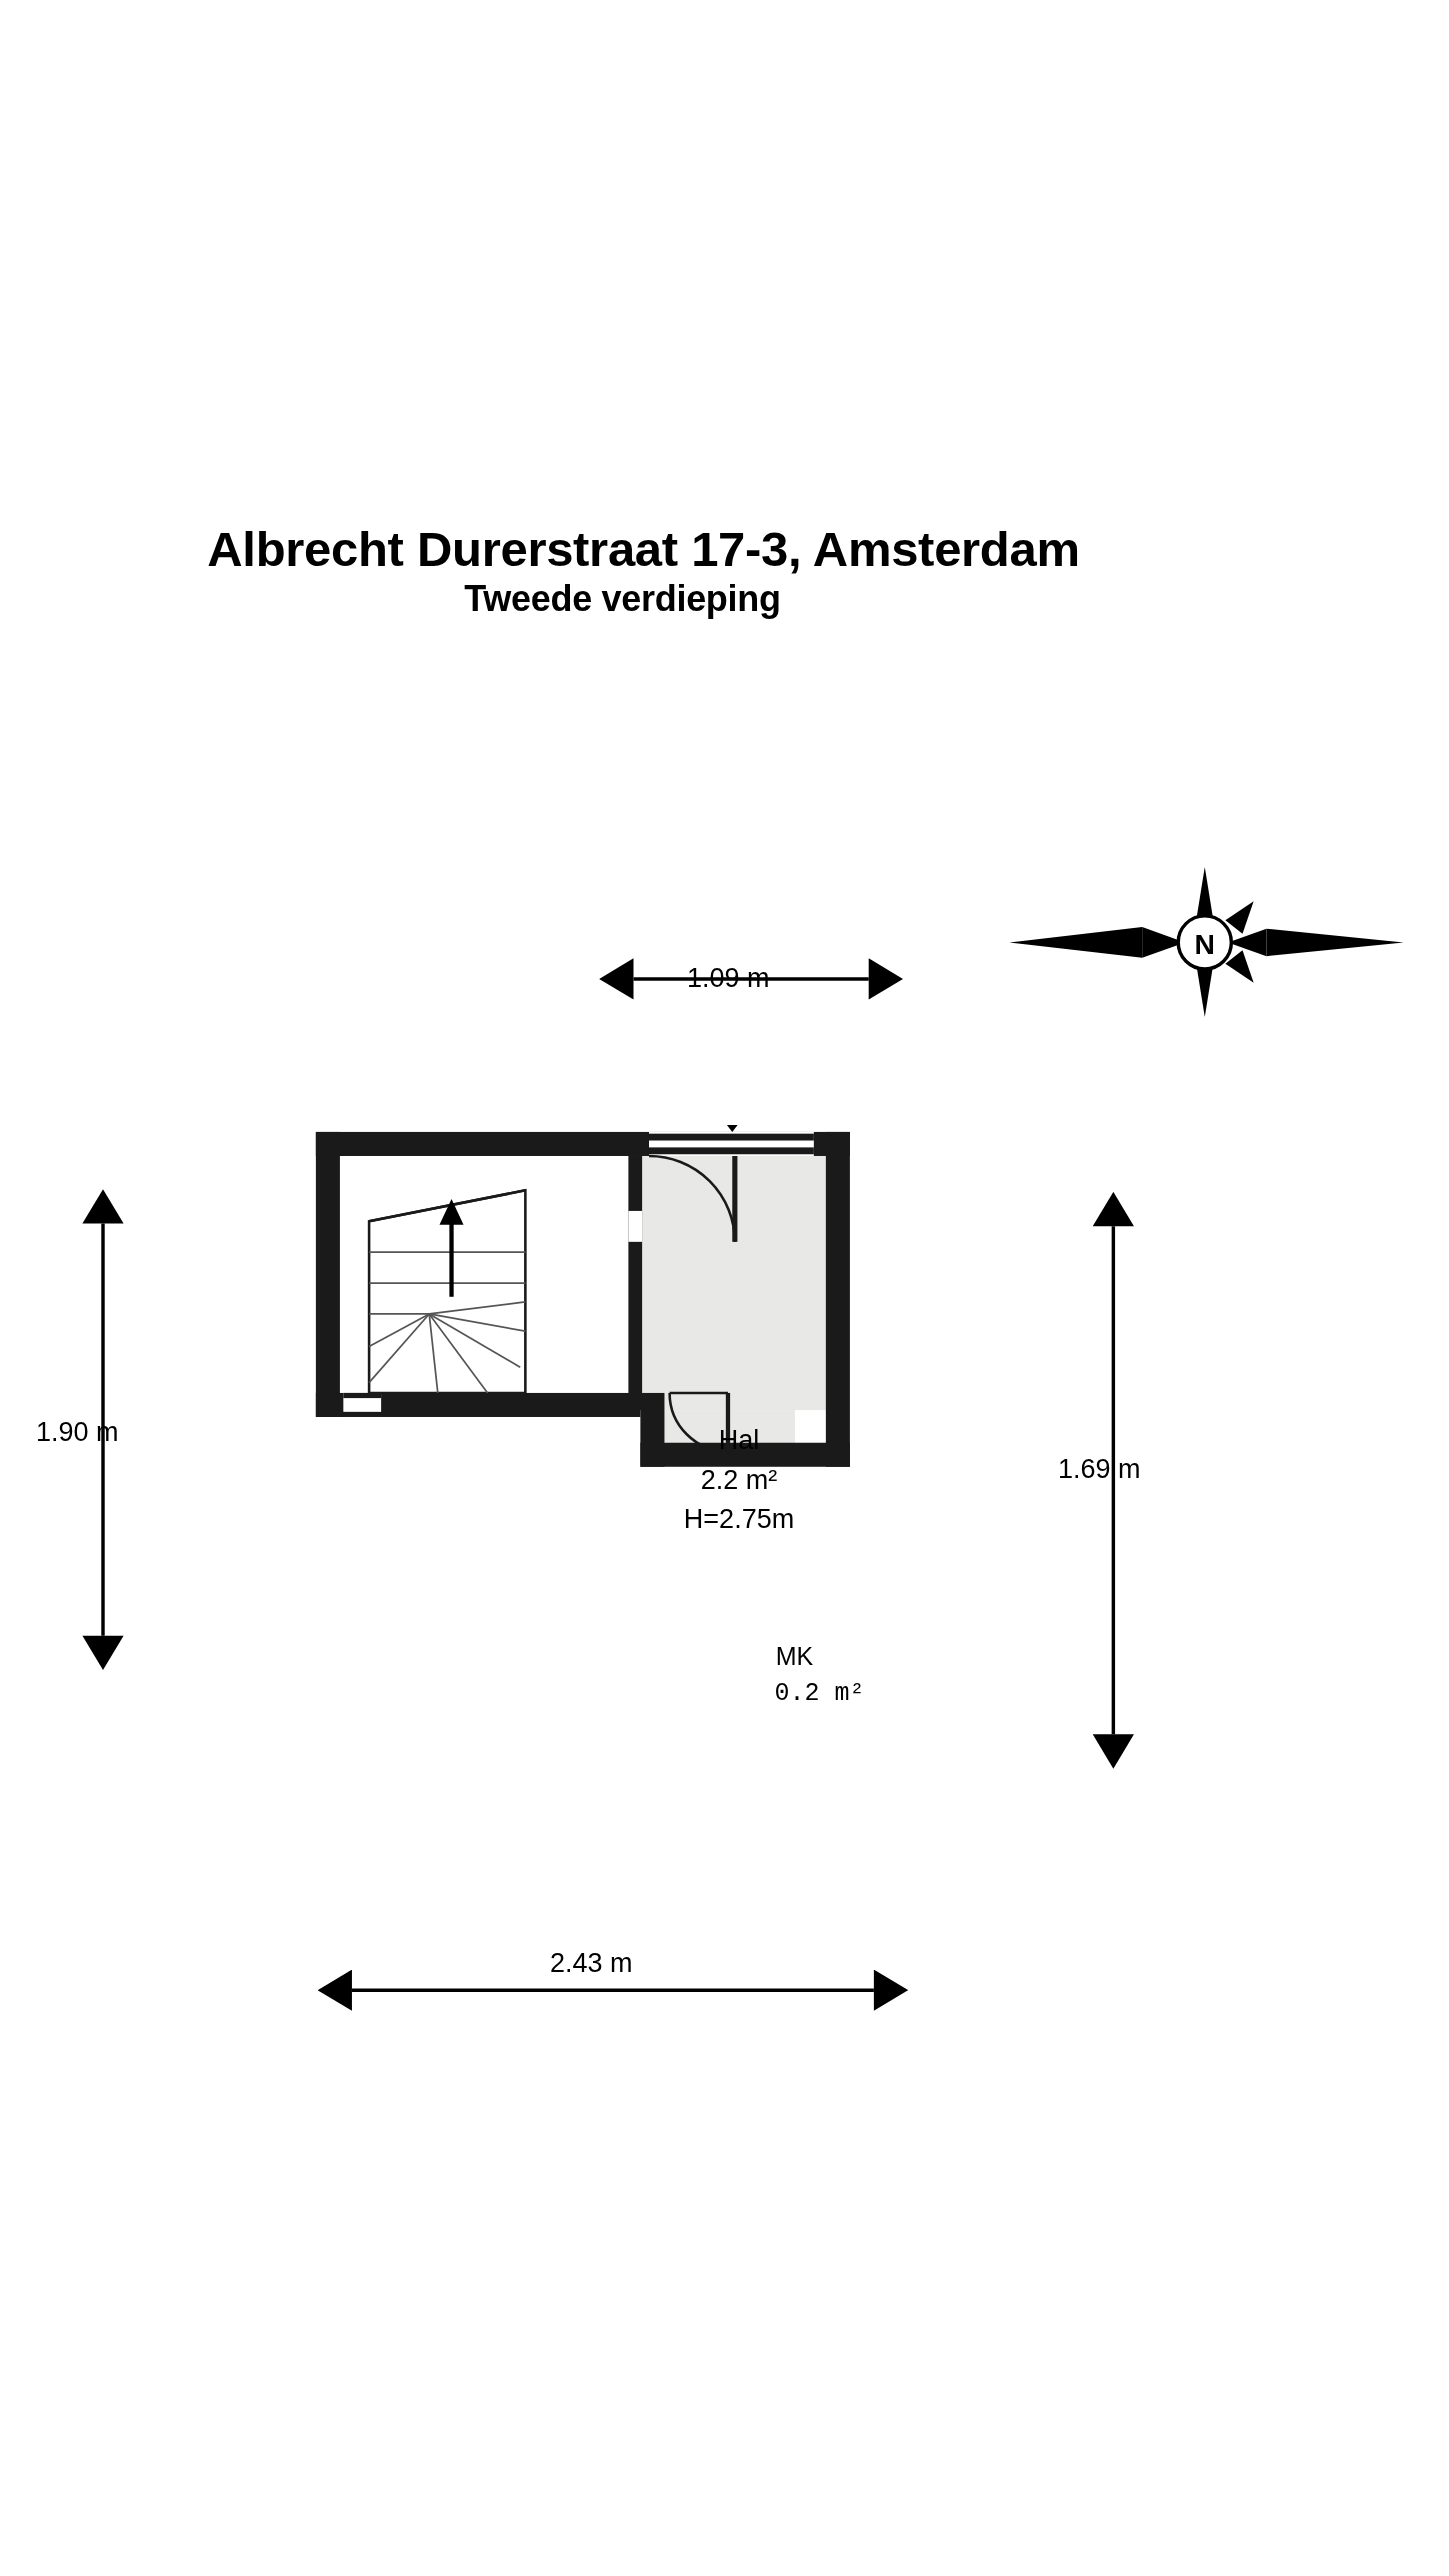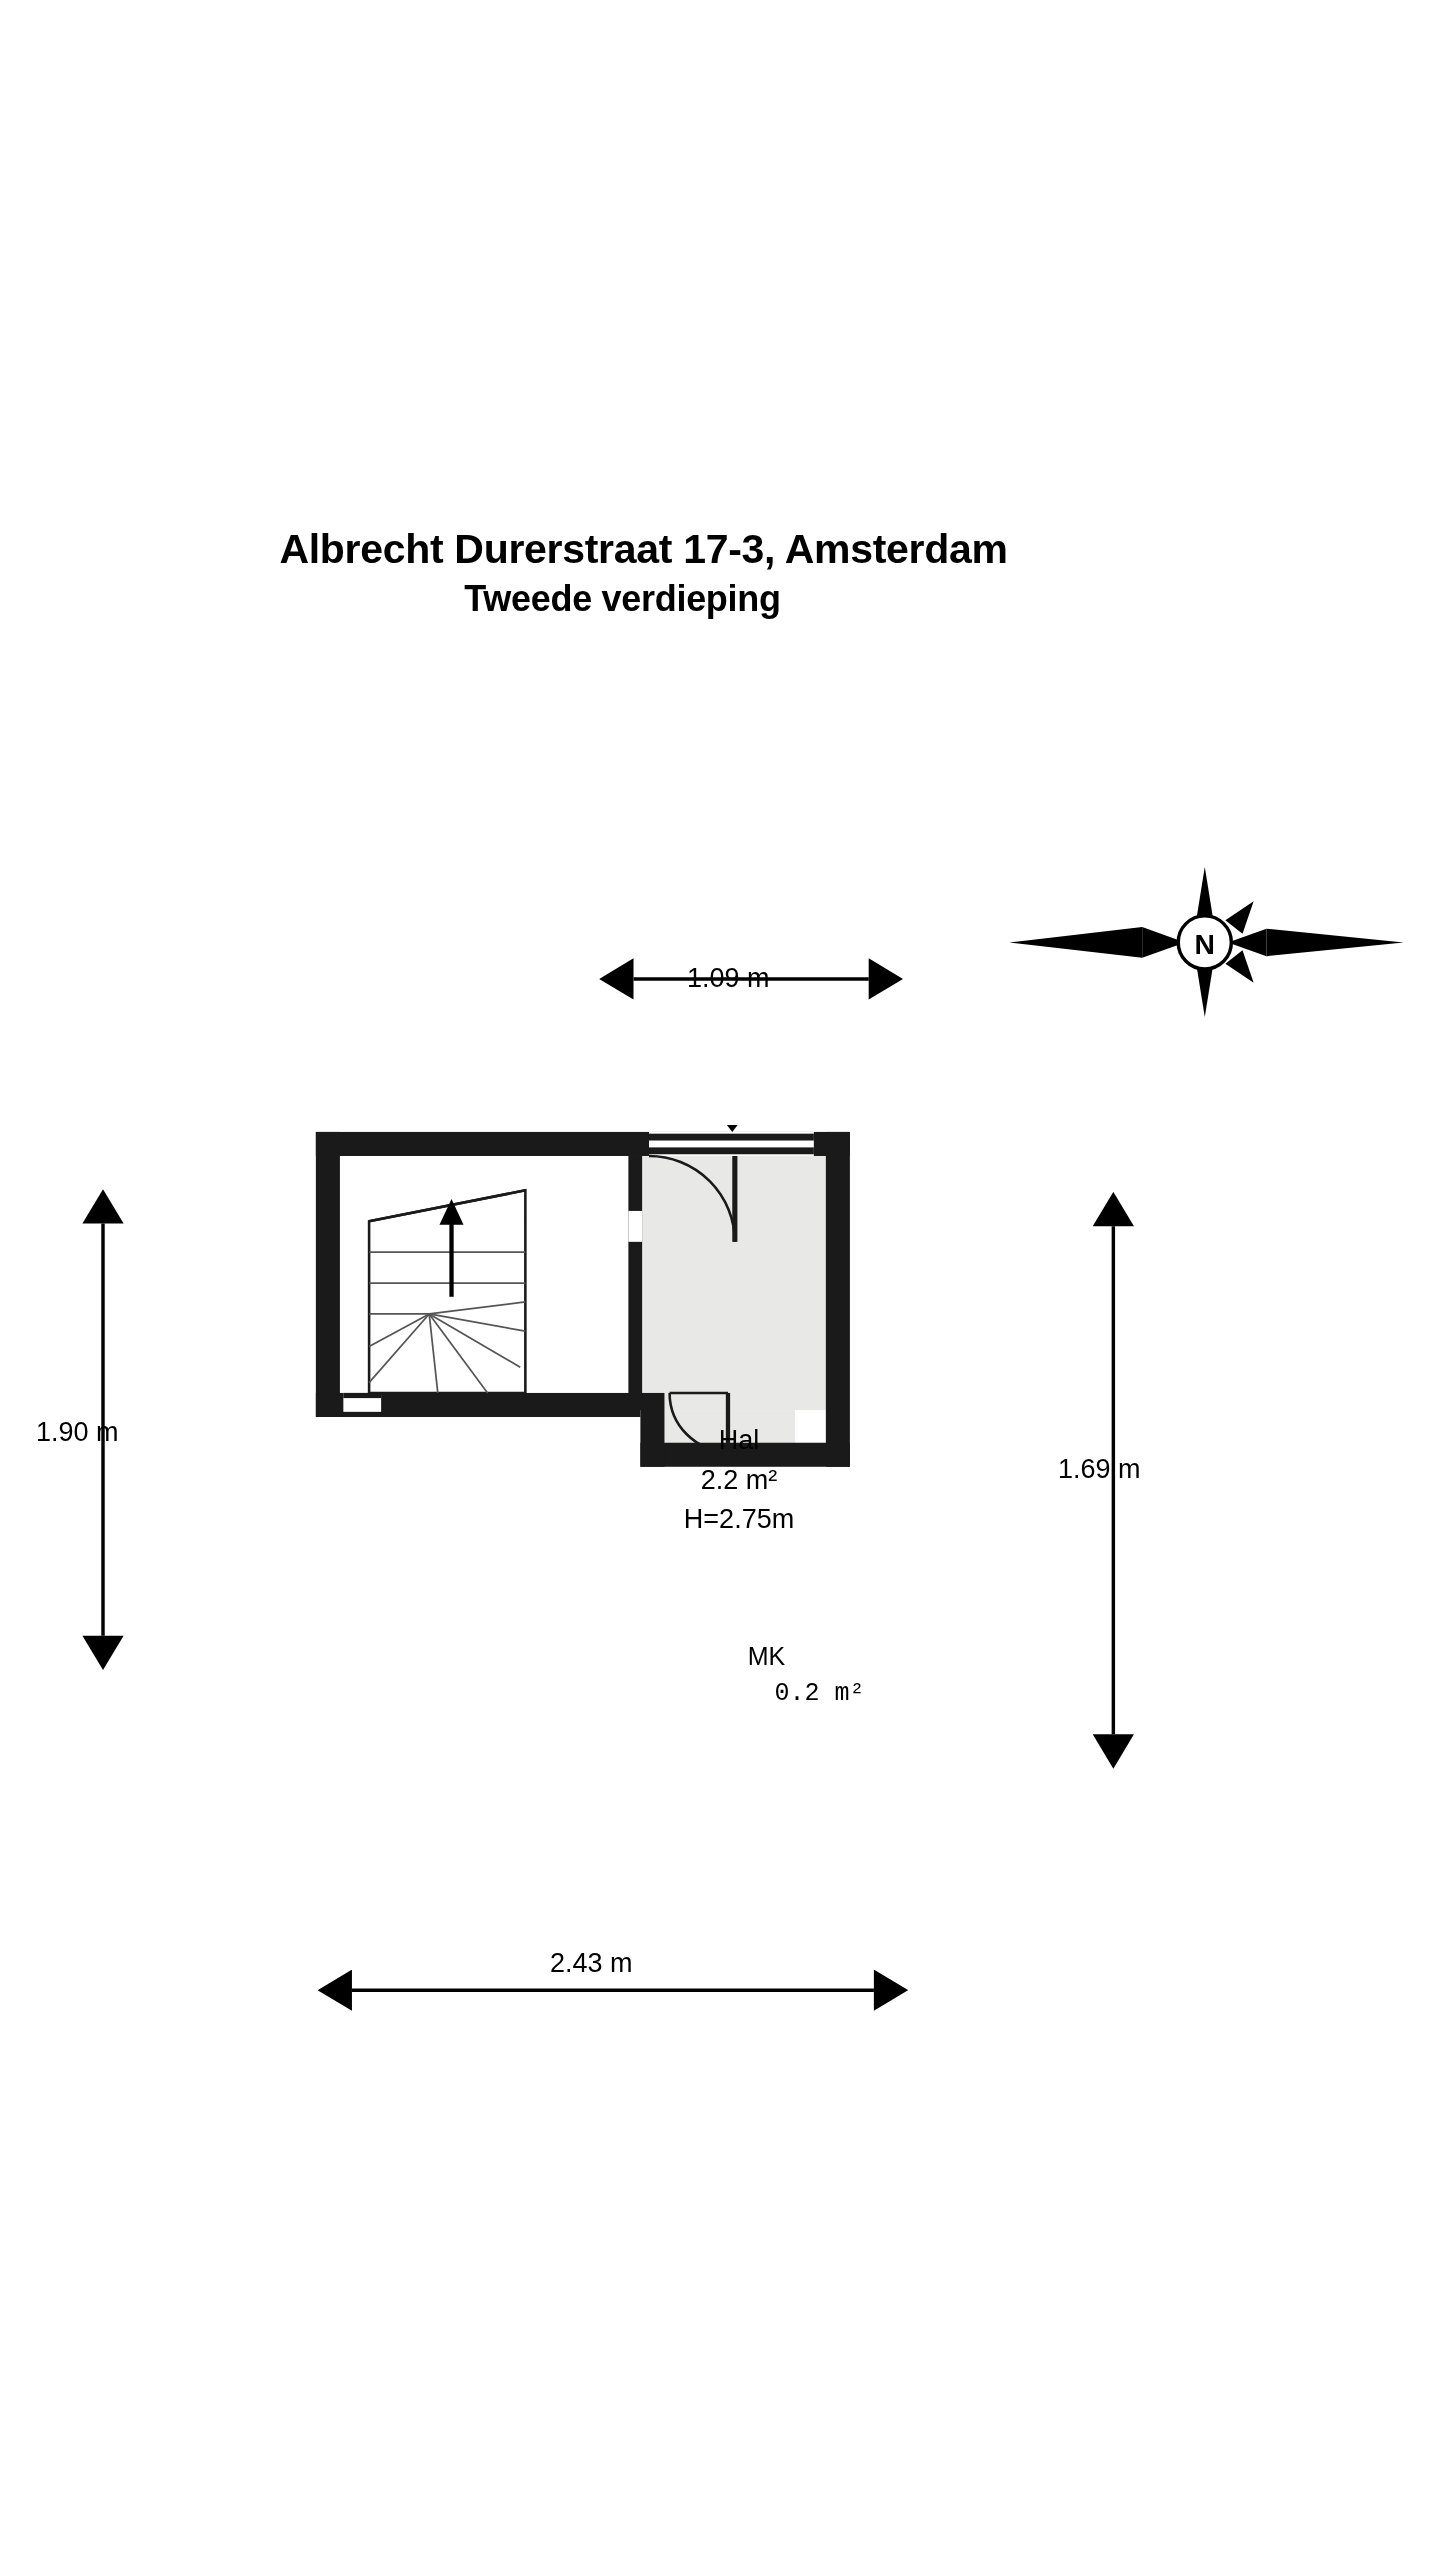--- a/index.html
+++ b/index.html
@@ -18,21 +18,21 @@
 
   
   #title-block {
     position: absolute;
     left: 0;
     top: 524px;
     width: 1245px;
     text-align: center;
   }
   #title-line1 {
-    font-size: 41px;
+    font-size: 49px;
     font-weight: bold;
     line-height: 50px;
     letter-spacing: -0.3px;
     margin-left: 42px;
   }
   #title-line2 {
     font-size: 36px;
     font-weight: bold;
     line-height: 50px;
     letter-spacing: -0.3px;
@@ -70,21 +70,21 @@
 
   
   .room-label {
     position: absolute;
     text-align: center;
     white-space: nowrap;
   }
   #hal-name   { left: 653px; top: 1425px; width: 172px; font-size: 27px; }
   #hal-area   { left: 653px; top: 1465px; width: 172px; font-size: 27px; }
   #hal-height { left: 653px; top: 1504px; width: 172px; font-size: 27px; text-align: center; }
-  #mk-name    { left: 702px; top: 1642px; width: 129px; font-size: 25px; }
+  #mk-name    { left: 730px; top: 1642px; width: 129px; font-size: 25px; }
   #mk-area    { left: 755px; top: 1679px; width: 129px; font-size: 25px; font-family: Liberation Mono, monospace; }
 
   svg { display: block; }
 </style>
 </head>
 <body>
 
 <div id="title-block">
   <div id="title-line1">Albrecht Durerstraat 17-3, Amsterdam</div>
   <div id="title-line2">Tweede verdieping</div>

